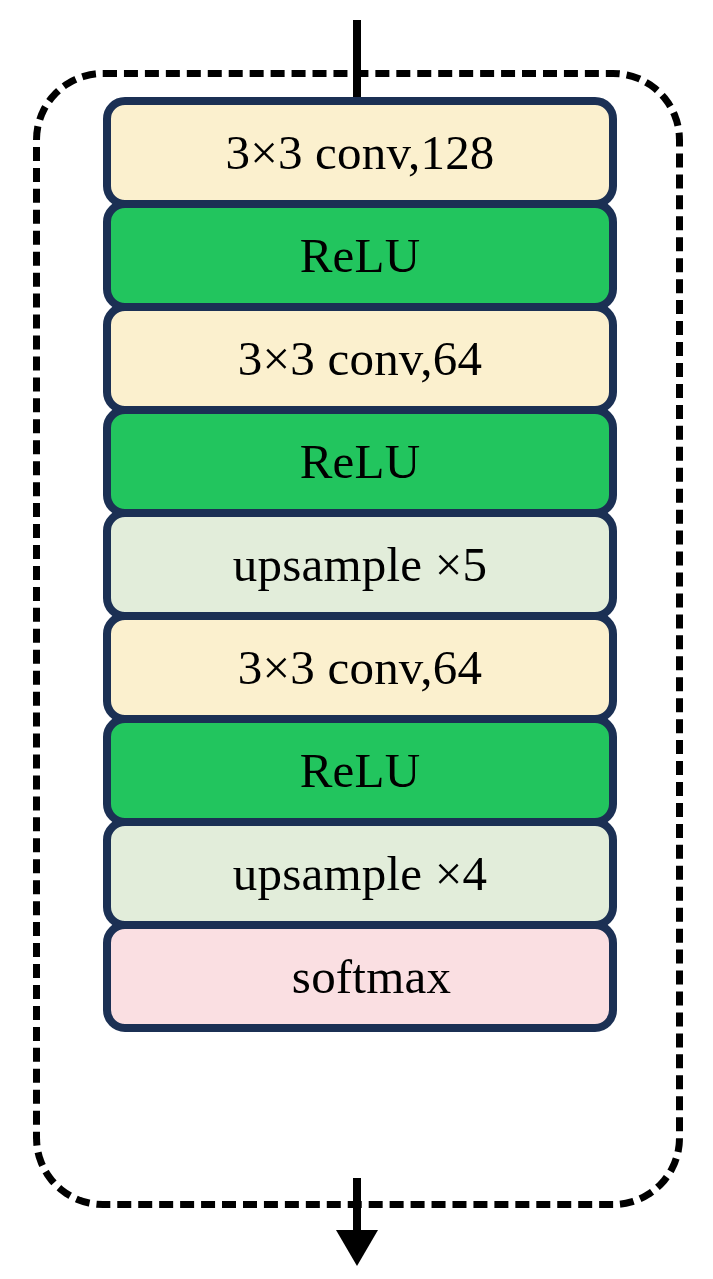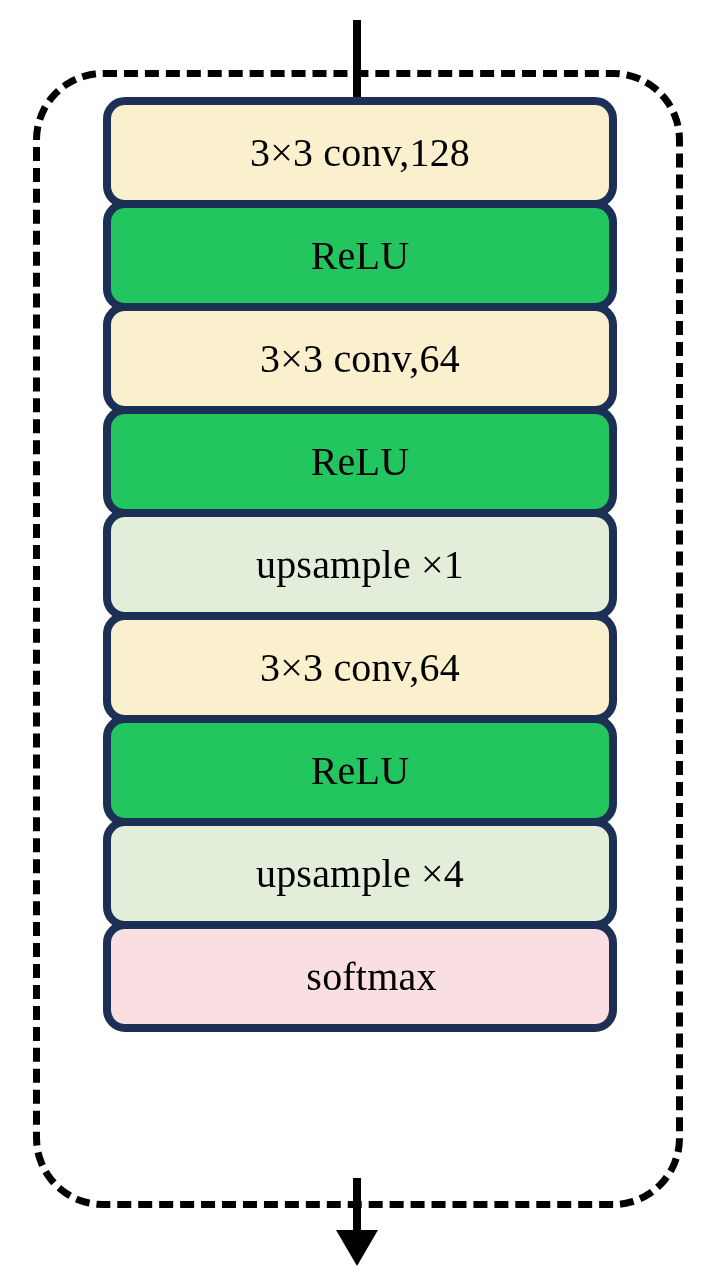--- a/index.html
+++ b/index.html
@@ -58,21 +58,21 @@
     box-sizing: border-box;
     width: 514px;
     height: 111px;
     margin-bottom: -8px;
     border: 8px solid #1b3054;
     border-radius: 22px;
     display: flex;
     align-items: center;
     justify-content: center;
     color: #000000;
-    font-size: 40px;
+    font-size: 49px;
     line-height: 1;
     letter-spacing: 0.2px;
     white-space: nowrap;
   }
   .layer-box:last-child { margin-bottom: 0; }
 
   .layer-box.conv     { background: #fbf0ce; }
   .layer-box.relu     { background: #22c55e; }
   .layer-box.upsample { background: #e2edda; }
   .layer-box.softmax  { background: #fadfe2; }
@@ -114,21 +114,21 @@
     <div class="layer-box relu">
       <span>ReLU</span>
     </div>
     <div class="layer-box conv">
       <span>3×3 conv,64</span>
     </div>
     <div class="layer-box relu">
       <span>ReLU</span>
     </div>
     <div class="layer-box upsample">
-      <span>upsample ×1</span>
+      <span>upsample ×5</span>
     </div>
     <div class="layer-box conv">
       <span>3×3 conv,64</span>
     </div>
     <div class="layer-box relu">
       <span>ReLU</span>
     </div>
     <div class="layer-box upsample">
       <span>upsample ×4</span>
     </div>

